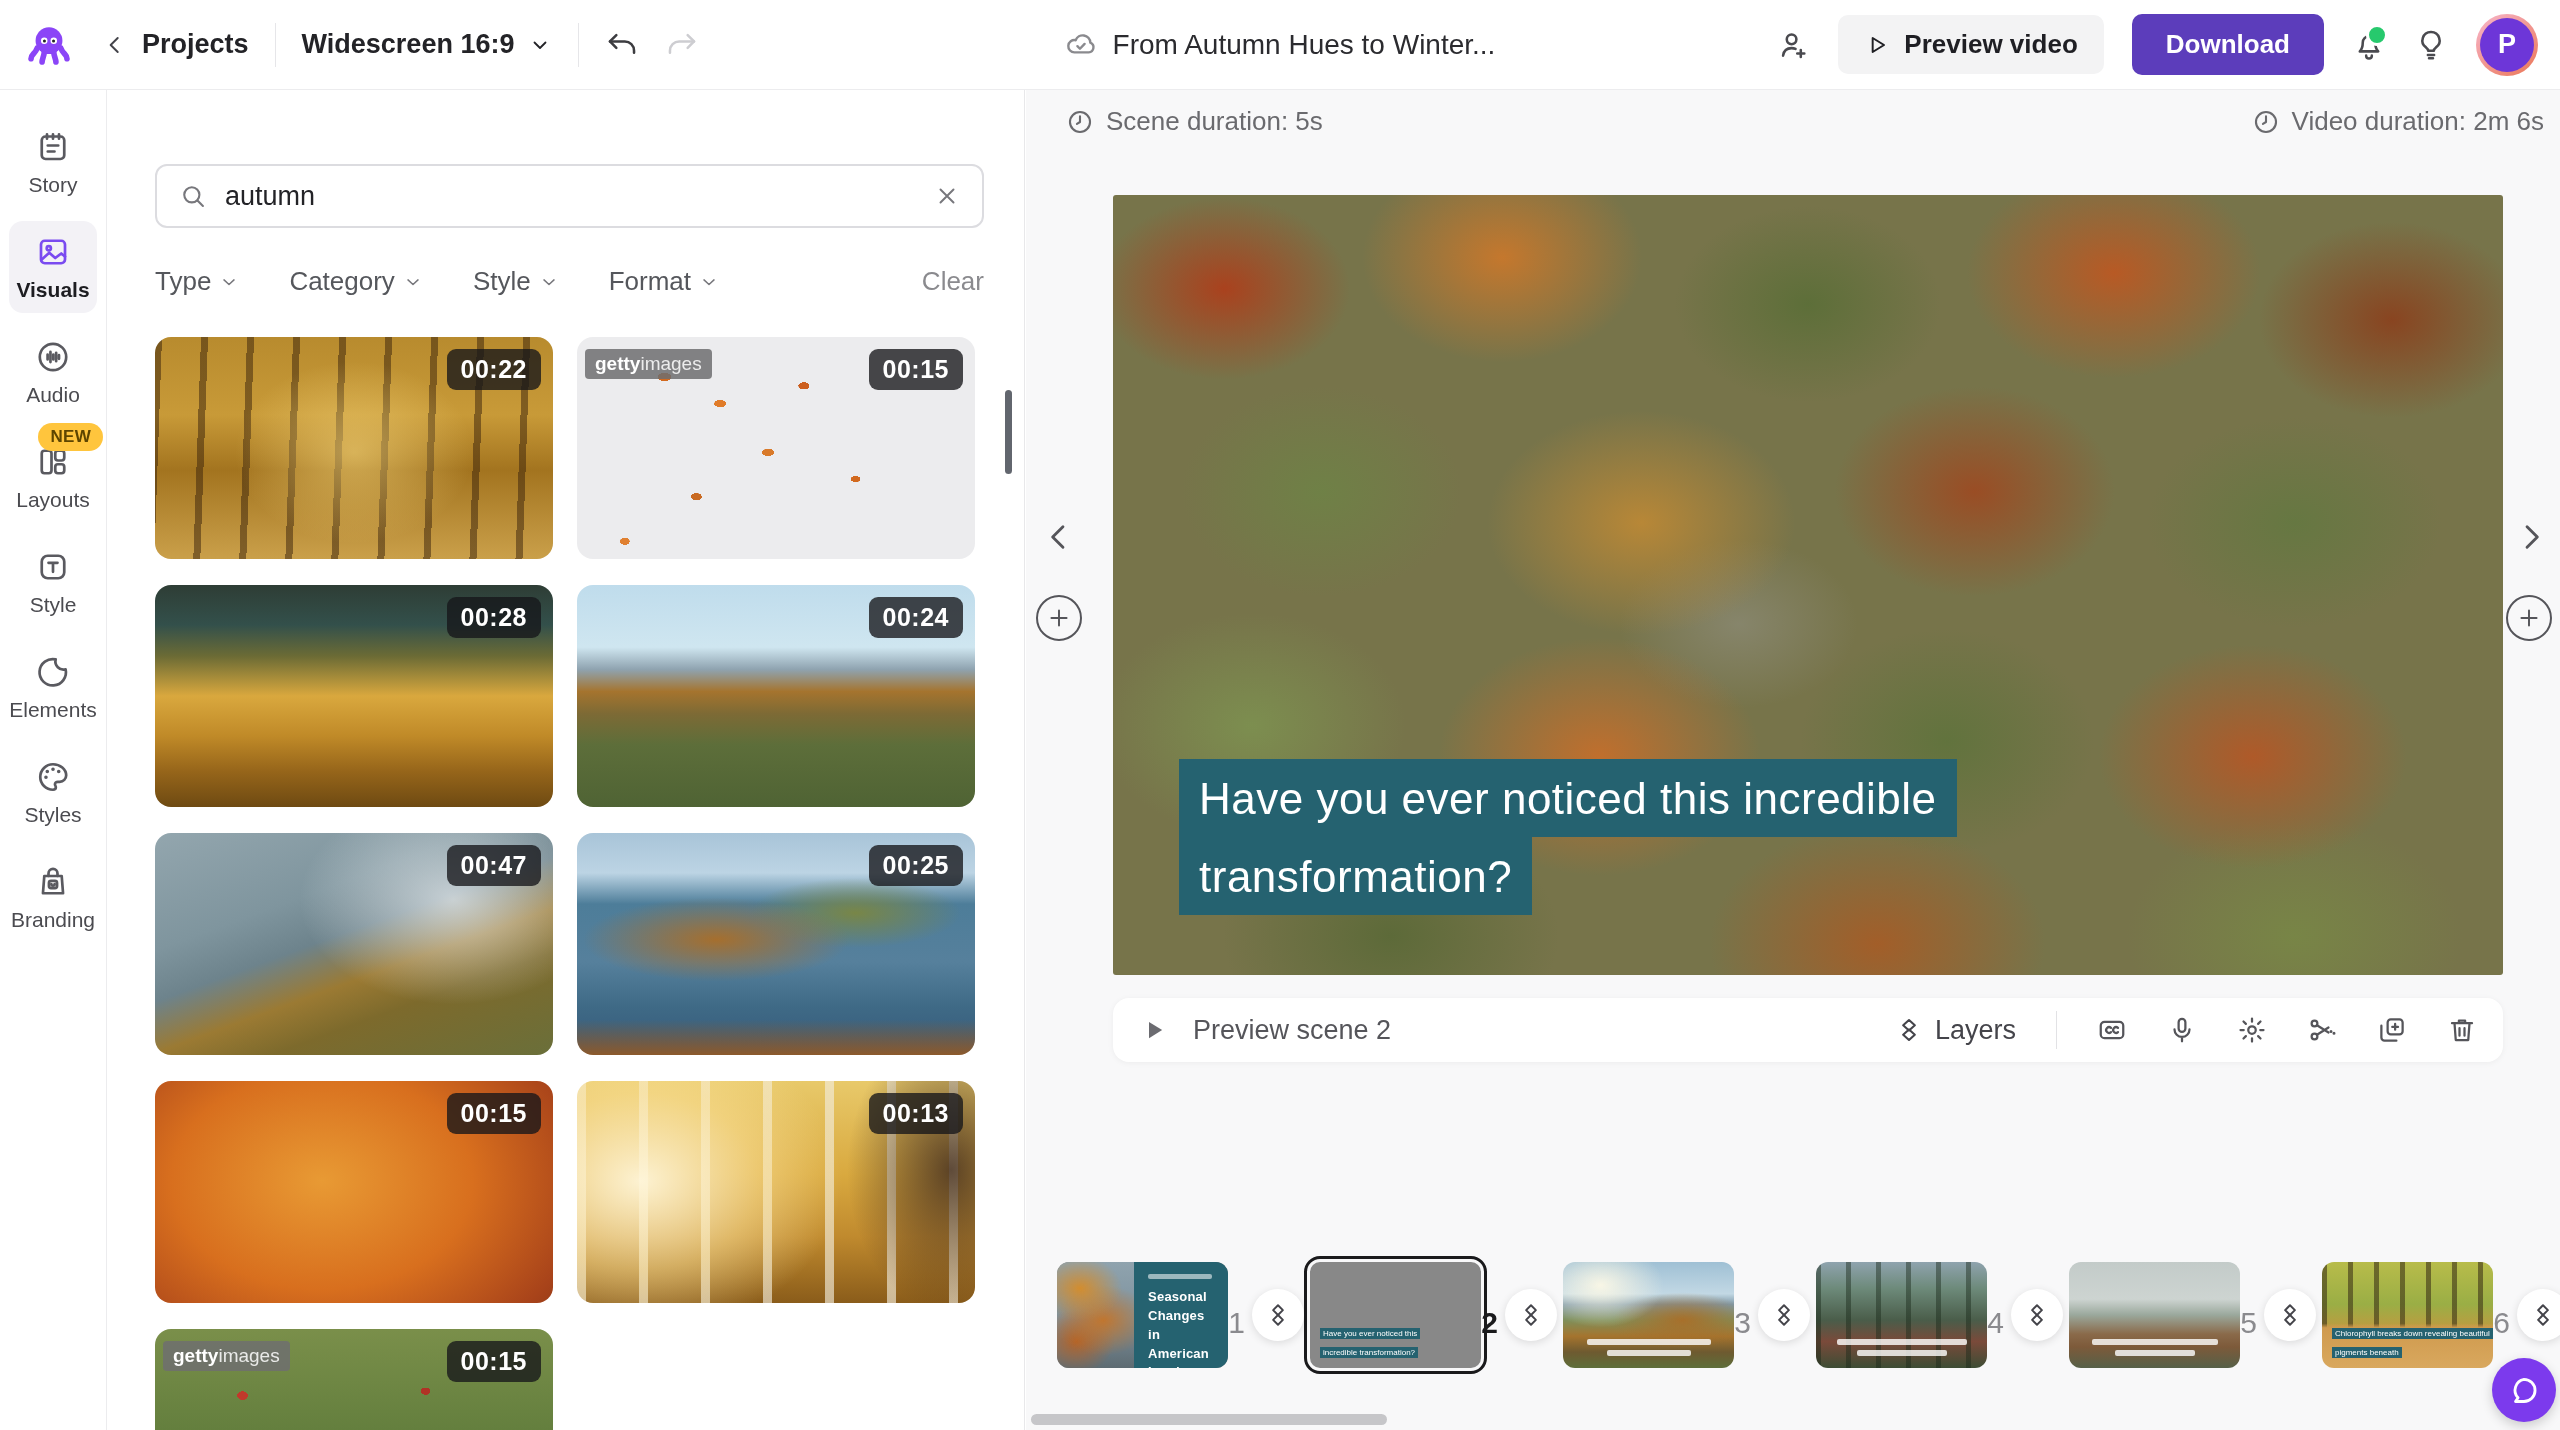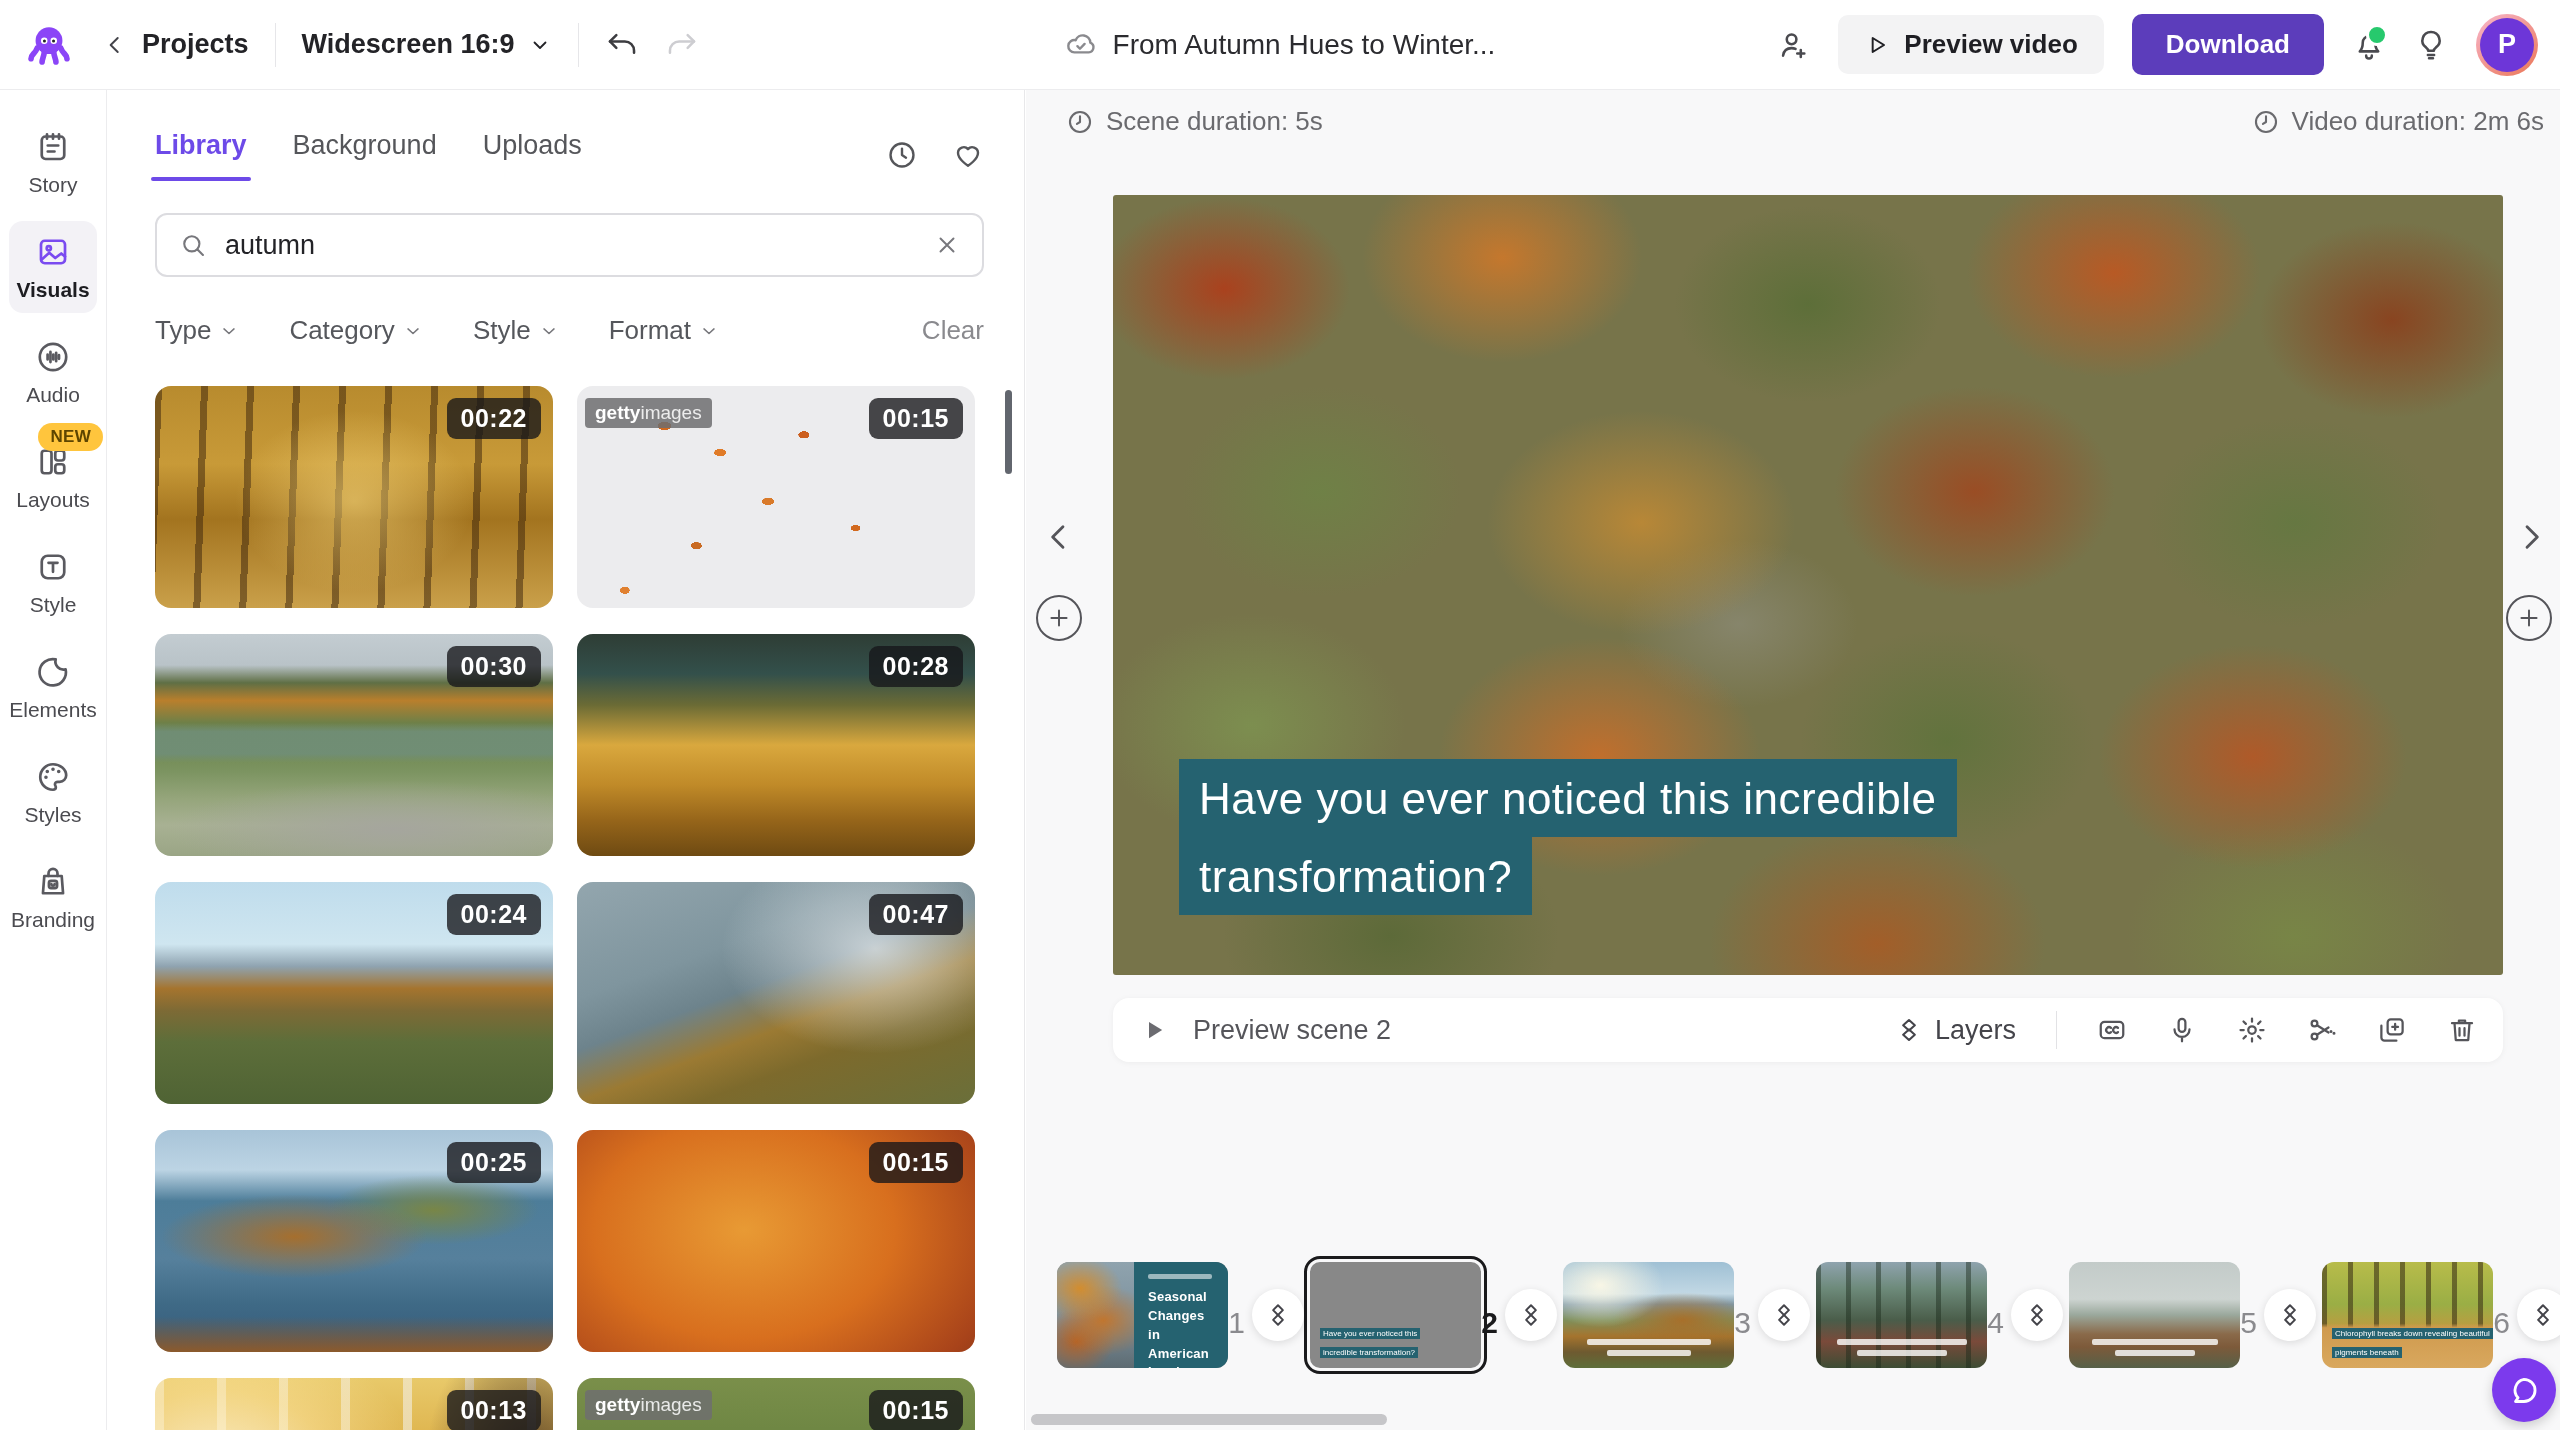--- a/index.html
+++ b/index.html
@@ -396,34 +396,20 @@
         <path d="M6.2 8h11.6l.9 11.5H5.3L6.2 8z"></path>
         <path d="M9 8V6.3a3 3 0 0 1 6 0V8"></path>
         <rect x="9.3" y="11.3" width="5.4" height="4.8" rx="1.4"></rect>
         <path d="M10.9 13.4a1.1 1.1 0 0 0 2.2 0"></path>
       </svg>
     <span class="lbl">Branding</span>
   </div>
 </div>
 
 <div class="library">
-  <div class="lib-tabs">
-    <div class="tab active"><span>Library</span></div>
-    <div class="tab"><span>Background</span></div>
-    <div class="tab"><span>Uploads</span></div>
-    <div class="lib-tab-icons">
-      <svg class="ic" width="32" height="32" viewBox="0 0 24 24">
-          <circle cx="12" cy="12" r="8.6"></circle>
-          <path d="M12 7.2V12l3 2"></path>
-        </svg>
-      <svg class="ic" width="32" height="32" viewBox="0 0 24 24">
-          <path d="M12 20s-7.5-4.6-7.5-9.7A4.3 4.3 0 0 1 12 7.6a4.3 4.3 0 0 1 7.5 2.7C19.5 15.4 12 20 12 20z"></path>
-        </svg>
-    </div>
-  </div>
 
   <div class="searchbox">
     <svg class="ic" width="28" height="28" viewBox="0 0 24 24">
         <circle cx="11" cy="11" r="6.5"></circle>
         <path d="M15.8 15.8 20.5 20.5"></path>
       </svg>
     <input type="text" value="autumn" style="">
     <svg class="ic clear-x" width="26" height="26" viewBox="0 0 24 24">
         <path d="M6 6l12 12M18 6 6 18"></path>
       </svg>
@@ -458,23 +444,20 @@
   </div>
 
   <div class="grid">
     <div class="thumb th1">
         <span class="dur">00:22</span>
       </div>
     <div class="thumb th2">
       <span class="getty"><b>getty</b><span>images</span></span>
       <span class="dur">00:15</span>
     </div>
-    <div class="thumb th3">
-        <span class="dur">00:30</span>
-      </div>
     <div class="thumb th4">
         <span class="dur">00:28</span>
       </div>
     <div class="thumb th5">
         <span class="dur">00:24</span>
       </div>
     <div class="thumb th6">
         <span class="dur">00:47</span>
       </div>
     <div class="thumb th7">

